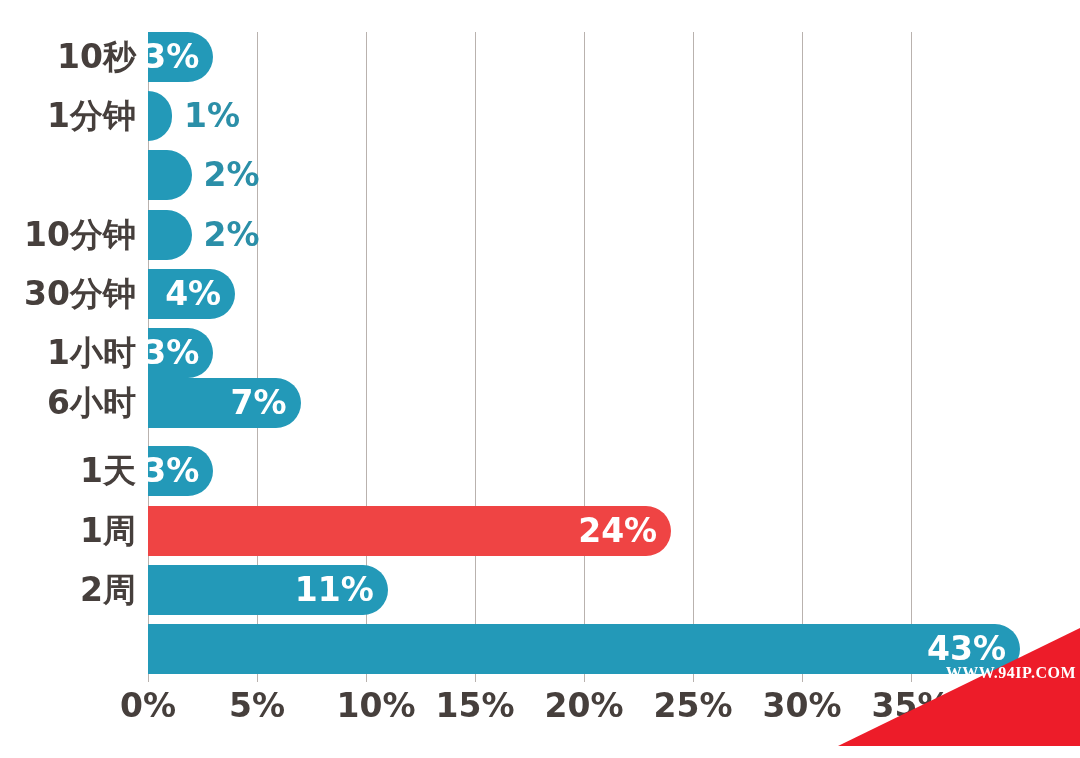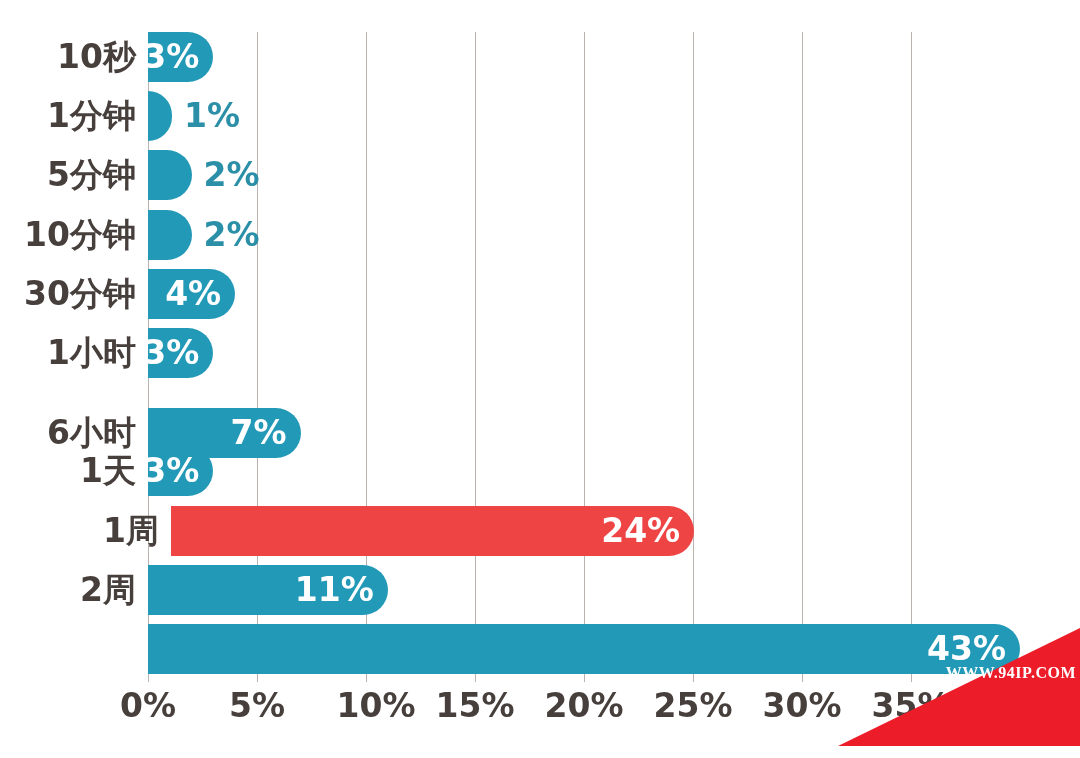--- a/index.html
+++ b/index.html
@@ -169,21 +169,20 @@
             <div class="val-label inside">3%</div>
           </div>
         </div>
         <div class="bar-row" style="top: 59.2px;">
           <div class="cat-label">1分钟</div>
           <div class="bar" style="width: 24px; background: rgb(35, 153, 184);">
             <div class="val-label outside">1%</div>
           </div>
         </div>
         <div class="bar-row" style="top: 118.4px;">
-          <div class="cat-label">5分钟</div>
           <div class="bar" style="width: 43.6px; background: rgb(35, 153, 184);">
             <div class="val-label outside">2%</div>
           </div>
         </div>
         <div class="bar-row" style="top: 177.6px;">
           <div class="cat-label">10分钟</div>
           <div class="bar" style="width: 43.6px; background: rgb(35, 153, 184);">
             <div class="val-label outside">2%</div>
           </div>
         </div>
@@ -192,33 +191,33 @@
           <div class="bar" style="width: 87.2px; background: rgb(35, 153, 184);">
             <div class="val-label inside">4%</div>
           </div>
         </div>
         <div class="bar-row" style="top: 296px;">
           <div class="cat-label">1小时</div>
           <div class="bar" style="width: 65.4px; background: rgb(35, 153, 184);">
             <div class="val-label inside">3%</div>
           </div>
         </div>
-        <div class="bar-row" style="top: 376px; text-decoration: underline;">
+        <div class="bar-row" style="top: 346px; text-decoration: underline;">
           <div class="cat-label">6小时</div>
           <div class="bar" style="width: 152.6px; background: rgb(35, 153, 184);">
             <div class="val-label inside">7%</div>
           </div>
         </div>
         <div class="bar-row" style="top: 414.4px;">
           <div class="cat-label">1天</div>
           <div class="bar" style="width: 65.4px; background: rgb(35, 153, 184);">
             <div class="val-label inside">3%</div>
           </div>
         </div>
-        <div class="bar-row" style="top: 473.6px; margin-left: 23px;">
+        <div class="bar-row" style="top: 473.6px;">
           <div class="cat-label">1周</div>
           <div class="bar" style="width: 523.2px; background: #ef4444;">
             <div class="val-label inside">24%</div>
           </div>
         </div>
         <div class="bar-row" style="top: 532.8px;">
           <div class="cat-label">2周</div>
           <div class="bar" style="width: 239.8px; background: rgb(35, 153, 184);">
             <div class="val-label inside">11%</div>
           </div>

